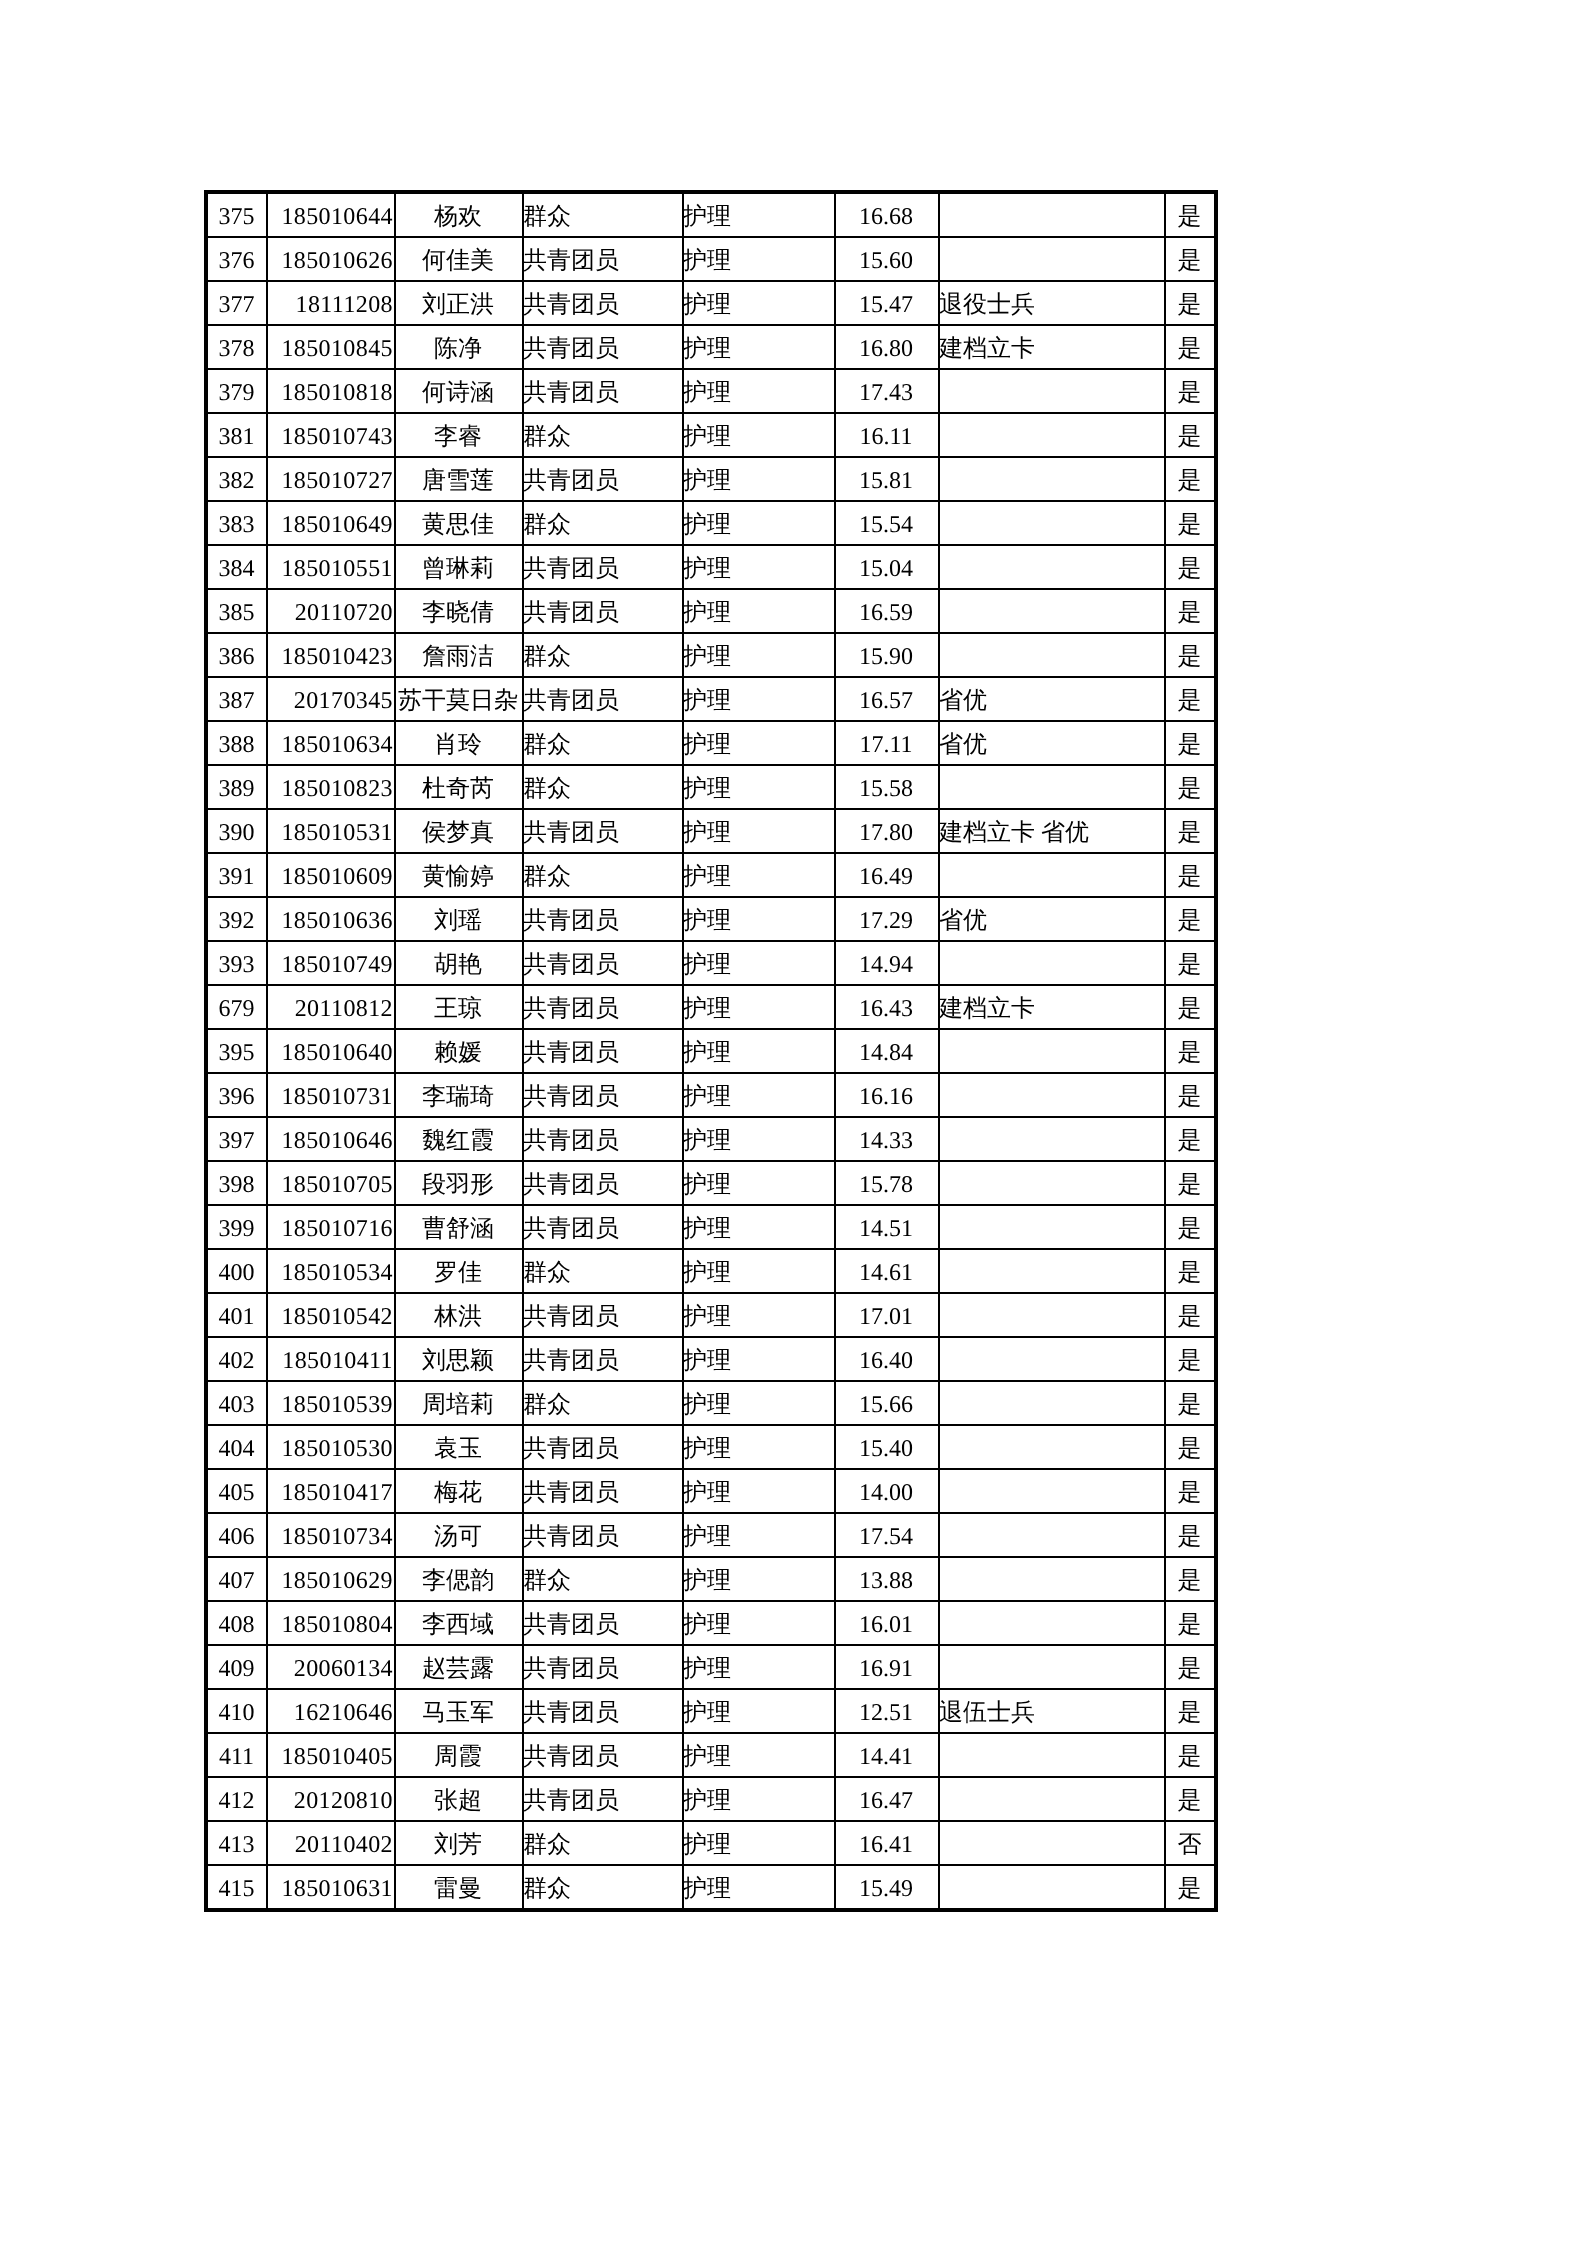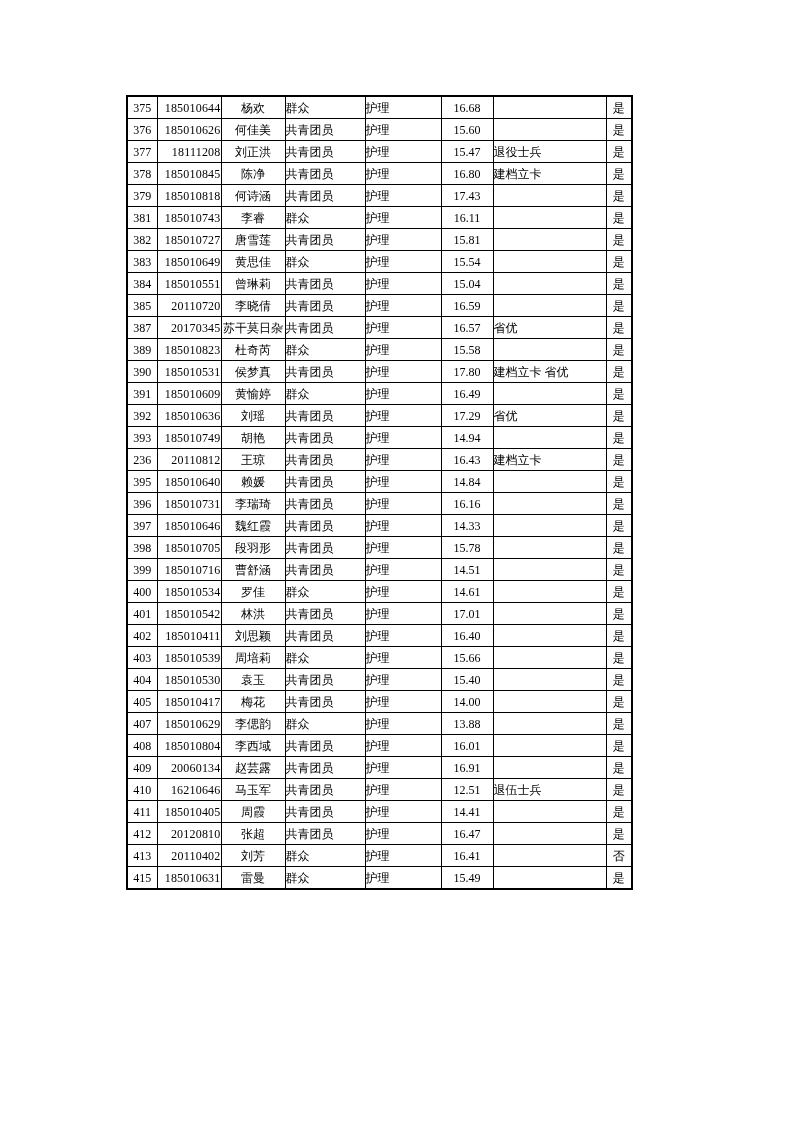--- a/index.html
+++ b/index.html
@@ -11,21 +11,21 @@
     position: relative;
     width: 793px;
     height: 1122px;
     background: #ffffff;
     font-family: "Liberation Serif", "DejaVu Serif", serif;
     color: #000000;
     overflow: hidden;
   }
   table.roster {
     position: absolute;
-    left: 126px;
+    left: 102px;
     top: 95px;
     width: 505px;
     border-collapse: collapse;
     table-layout: fixed;
     border: 2px solid #000000;
   }
   table.roster td {
     border: 1px solid #000000;
     height: 21px;
     font-size: 12px;
@@ -160,30 +160,50 @@
           <td class="col-seq">385</td>
           <td class="col-id">20110720</td>
           <td class="col-name">李晓倩</td>
           <td class="col-status">共青团员</td>
           <td class="col-major">护理</td>
           <td class="col-score">16.59</td>
           <td class="col-remark"></td>
           <td class="col-qual">是</td>
         </tr>
         <tr>
+          <td class="col-seq">386</td>
+          <td class="col-id">185010423</td>
+          <td class="col-name">詹雨洁</td>
+          <td class="col-status">群众</td>
+          <td class="col-major">护理</td>
+          <td class="col-score">15.90</td>
+          <td class="col-remark"></td>
+          <td class="col-qual">是</td>
+        </tr>
+        <tr>
           <td class="col-seq">387</td>
           <td class="col-id">20170345</td>
           <td class="col-name">苏干莫日杂</td>
           <td class="col-status">共青团员</td>
           <td class="col-major">护理</td>
           <td class="col-score">16.57</td>
           <td class="col-remark">省优</td>
           <td class="col-qual">是</td>
         </tr>
         <tr>
+          <td class="col-seq">388</td>
+          <td class="col-id">185010634</td>
+          <td class="col-name">肖玲</td>
+          <td class="col-status">群众</td>
+          <td class="col-major">护理</td>
+          <td class="col-score">17.11</td>
+          <td class="col-remark">省优</td>
+          <td class="col-qual">是</td>
+        </tr>
+        <tr>
           <td class="col-seq">389</td>
           <td class="col-id">185010823</td>
           <td class="col-name">杜奇芮</td>
           <td class="col-status">群众</td>
           <td class="col-major">护理</td>
           <td class="col-score">15.58</td>
           <td class="col-remark"></td>
           <td class="col-qual">是</td>
         </tr>
         <tr>
@@ -220,21 +240,21 @@
           <td class="col-seq">393</td>
           <td class="col-id">185010749</td>
           <td class="col-name">胡艳</td>
           <td class="col-status">共青团员</td>
           <td class="col-major">护理</td>
           <td class="col-score">14.94</td>
           <td class="col-remark"></td>
           <td class="col-qual">是</td>
         </tr>
         <tr>
-          <td class="col-seq">236</td>
+          <td class="col-seq">679</td>
           <td class="col-id">20110812</td>
           <td class="col-name">王琼</td>
           <td class="col-status">共青团员</td>
           <td class="col-major">护理</td>
           <td class="col-score">16.43</td>
           <td class="col-remark">建档立卡</td>
           <td class="col-qual">是</td>
         </tr>
         <tr>
           <td class="col-seq">395</td>
@@ -336,20 +356,30 @@
           <td class="col-remark"></td>
           <td class="col-qual">是</td>
         </tr>
         <tr>
           <td class="col-seq">405</td>
           <td class="col-id">185010417</td>
           <td class="col-name">梅花</td>
           <td class="col-status">共青团员</td>
           <td class="col-major">护理</td>
           <td class="col-score">14.00</td>
+          <td class="col-remark"></td>
+          <td class="col-qual">是</td>
+        </tr>
+        <tr>
+          <td class="col-seq">406</td>
+          <td class="col-id">185010734</td>
+          <td class="col-name">汤可</td>
+          <td class="col-status">共青团员</td>
+          <td class="col-major">护理</td>
+          <td class="col-score">17.54</td>
           <td class="col-remark"></td>
           <td class="col-qual">是</td>
         </tr>
         <tr>
           <td class="col-seq">407</td>
           <td class="col-id">185010629</td>
           <td class="col-name">李偲韵</td>
           <td class="col-status">群众</td>
           <td class="col-major">护理</td>
           <td class="col-score">13.88</td>

